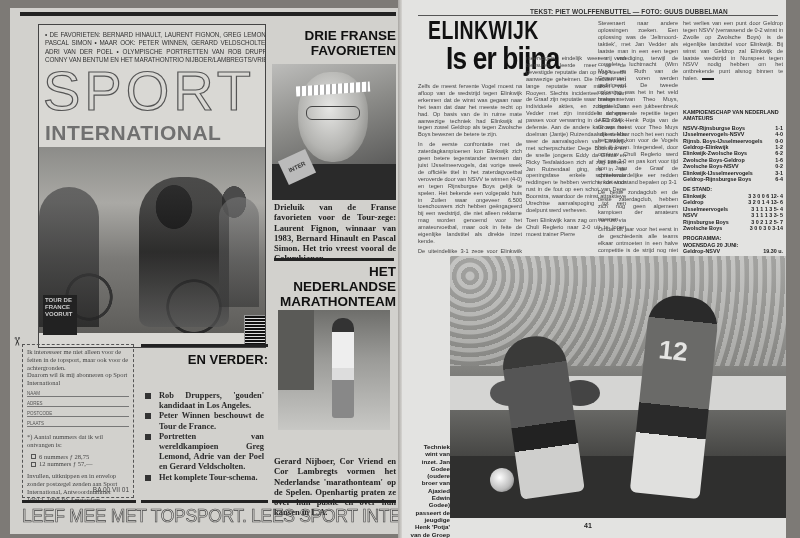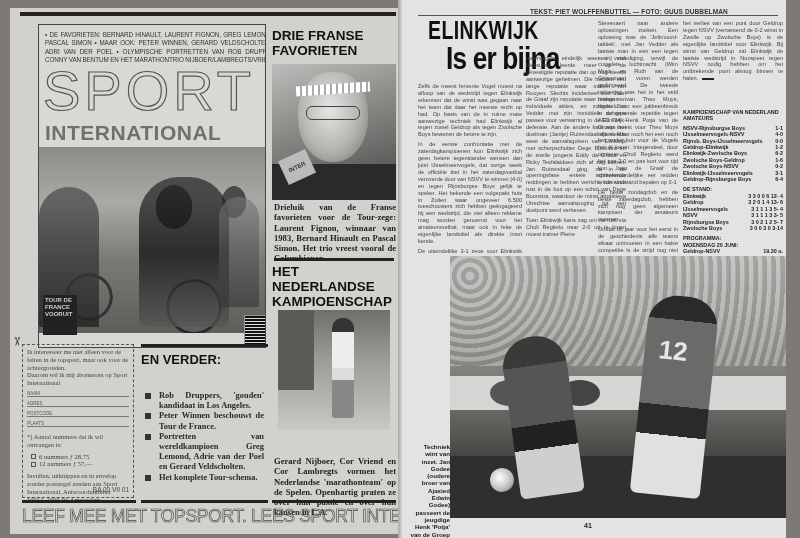--- a/index.html
+++ b/index.html
@@ -25,21 +25,21 @@
        linear-gradient(180deg, #8c8c89 0%, #aaa9a5 30%, #7b7a77 60%, #5e5d5a 100%); }
   .cover-photo .rider { position: absolute; left: 100px; top: 30px; width: 90px; height: 150px; background: linear-gradient(180deg, #303030, #111 50%, #555); border-radius: 40px 40px 10px 10px; opacity: .75; }
   .cover-photo .rider2 { position: absolute; left: 0; top: 40px; width: 60px; height: 140px; background: linear-gradient(180deg, #555, #222); border-radius: 30px 30px 0 0; opacity: .8; }
   .cover-photo .rider3 { position: absolute; left: 180px; top: 50px; width: 40px; height: 110px; background: linear-gradient(180deg, #777, #333); border-radius: 20px 20px 0 0; opacity: .6; }
   .tour-badge { position: absolute; left: 4px; top: 148px; width: 34px; height: 40px; background: #222; color: #ccc; font-family: "Liberation Sans", sans-serif; font-weight: bold; font-size: 6px; line-height: 7px; padding: 2px; text-transform: uppercase; }
   .barcode { position: absolute; left: 205px; top: 168px; width: 24px; height: 32px; background: repeating-linear-gradient(180deg, #111 0 2px, #ddd 2px 3px); border: 1px solid #999; }
   .cover-footer { position: absolute; left: 0; top: 308px; width: 248px; height: 16px; background: #dcdbd7; font-family: "Liberation Sans", sans-serif; color: #444; }
   .cover-footer .small { position: absolute; left: 50px; top: 5px; font-size: 3.5px; letter-spacing: 0.2px; }
   .cover-footer .date { position: absolute; left: 110px; top: 2px; font-size: 9px; }
   .cover-footer .small2 { position: absolute; left: 148px; top: 5px; font-size: 3.5px; }
-  .box-heading { font-family: "Liberation Sans", sans-serif; font-weight: bold; text-align: left; color: #111; }
+  .box-heading { font-family: "Liberation Sans", sans-serif; font-weight: bold; text-align: right; color: #111; }
   .drie-head { position: absolute; left: 262px; top: 20px; width: 124px; font-size: 13.5px; line-height: 15px; }
   .face-photo { position: absolute; left: 262px; top: 56px; width: 124px; height: 136px; overflow: hidden;
      background: linear-gradient(160deg, #bdbdbb 0%, #8b8b88 40%, #444 100%); }
   .face-photo .head { position: absolute; left: 26px; top: 8px; width: 70px; height: 90px; border-radius: 45% 45% 48% 48%; background: radial-gradient(ellipse at 45% 40%, #e6e6e4 0%, #b4b4b1 55%, #6f6f6c 100%); }
   .face-photo .band { position: absolute; left: 24px; top: 20px; width: 74px; height: 10px; background: repeating-linear-gradient(90deg, #fff 0 4px, #aaa 4px 6px); transform: rotate(-4deg); }
   .face-photo .glasses { position: absolute; left: 34px; top: 42px; width: 54px; height: 14px; border: 1.5px solid #444; border-radius: 6px; }
   .face-photo .shirt { position: absolute; left: 0; top: 100px; width: 124px; height: 40px; background: #2a2a2a; }
   .face-photo .mic { position: absolute; left: 10px; top: 90px; width: 30px; height: 26px; background: #bbb; transform: rotate(-25deg); font-family: "Liberation Sans", sans-serif; font-size: 6px; font-weight: bold; color: #333; text-align: center; line-height: 26px; }
   .drie-caption { position: absolute; left: 264px; top: 194px; width: 122px; font-size: 8.6px; line-height: 10.3px; font-weight: bold; text-align: justify; color: #222; }
   .neder-head { position: absolute; left: 262px; top: 256px; width: 124px; font-size: 13.5px; line-height: 15px; }
@@ -117,21 +117,21 @@
     <div class="face-photo">
       <div class="head"></div>
       <div class="band"></div>
       <div class="glasses"></div>
       <div class="shirt"></div>
       <div class="mic">INTER</div>
     </div>
     <div class="drie-caption">Drieluik van de Franse favorieten voor de Tour-zege: Laurent Fignon, winnaar van 1983, Bernard Hinault en Pascal Simon. Het trio vreest vooral de Columbianen.</div>
 
     <div class="thickbar" style="left:264px;top:250px;width:120px;height:3px;"></div>
-    <div class="box-heading neder-head">HET NEDERLANDSE KAMPIOENSCHAP</div>
+    <div class="box-heading neder-head">HET NEDERLANDSE MARATHONTEAM</div>
     <div class="marathon-photo">
       <div class="bush"></div>
       <div class="runner"></div>
     </div>
     <div class="marathon-caption">Gerard Nijboer, Cor Vriend en Cor Lambregts vormen het Nederlandse 'marathonteam' op de Spelen. Openhartig praten ze over hun passie en over hun kansen in L.A.</div>
 
     <div class="scissors">✂</div>
     <div class="coupon">
       <div>Ik interesseer me niet alleen voor de feiten in de topsport, maar ook voor de achtergronden.</div>
       <div>Daarom wil ik mij abonneren op Sport International</div>

